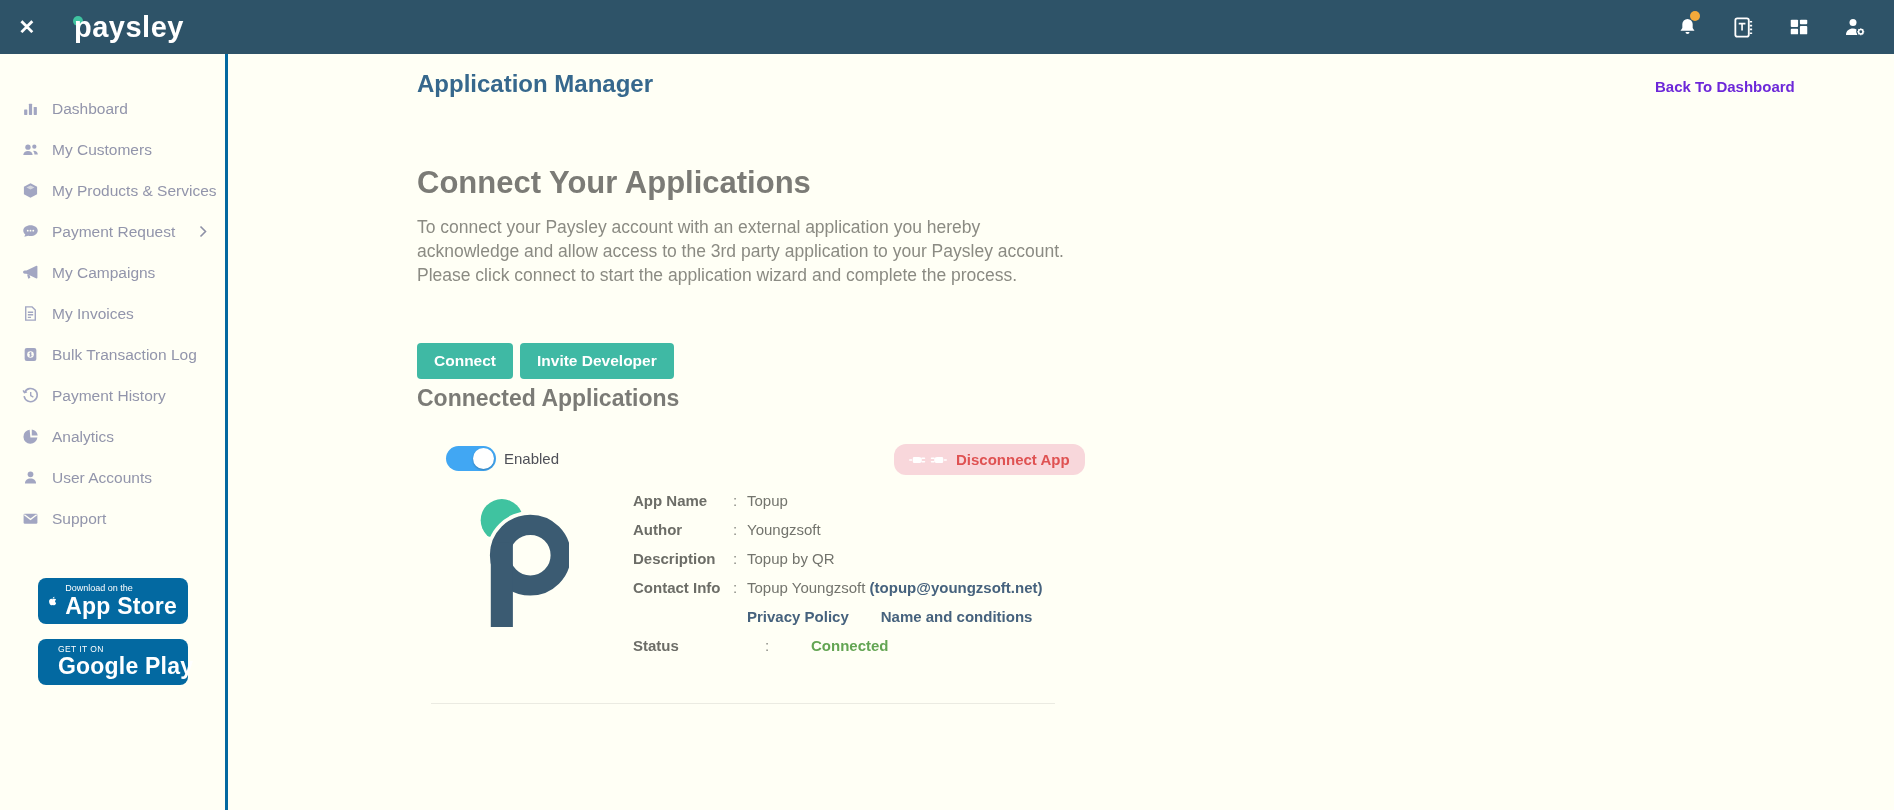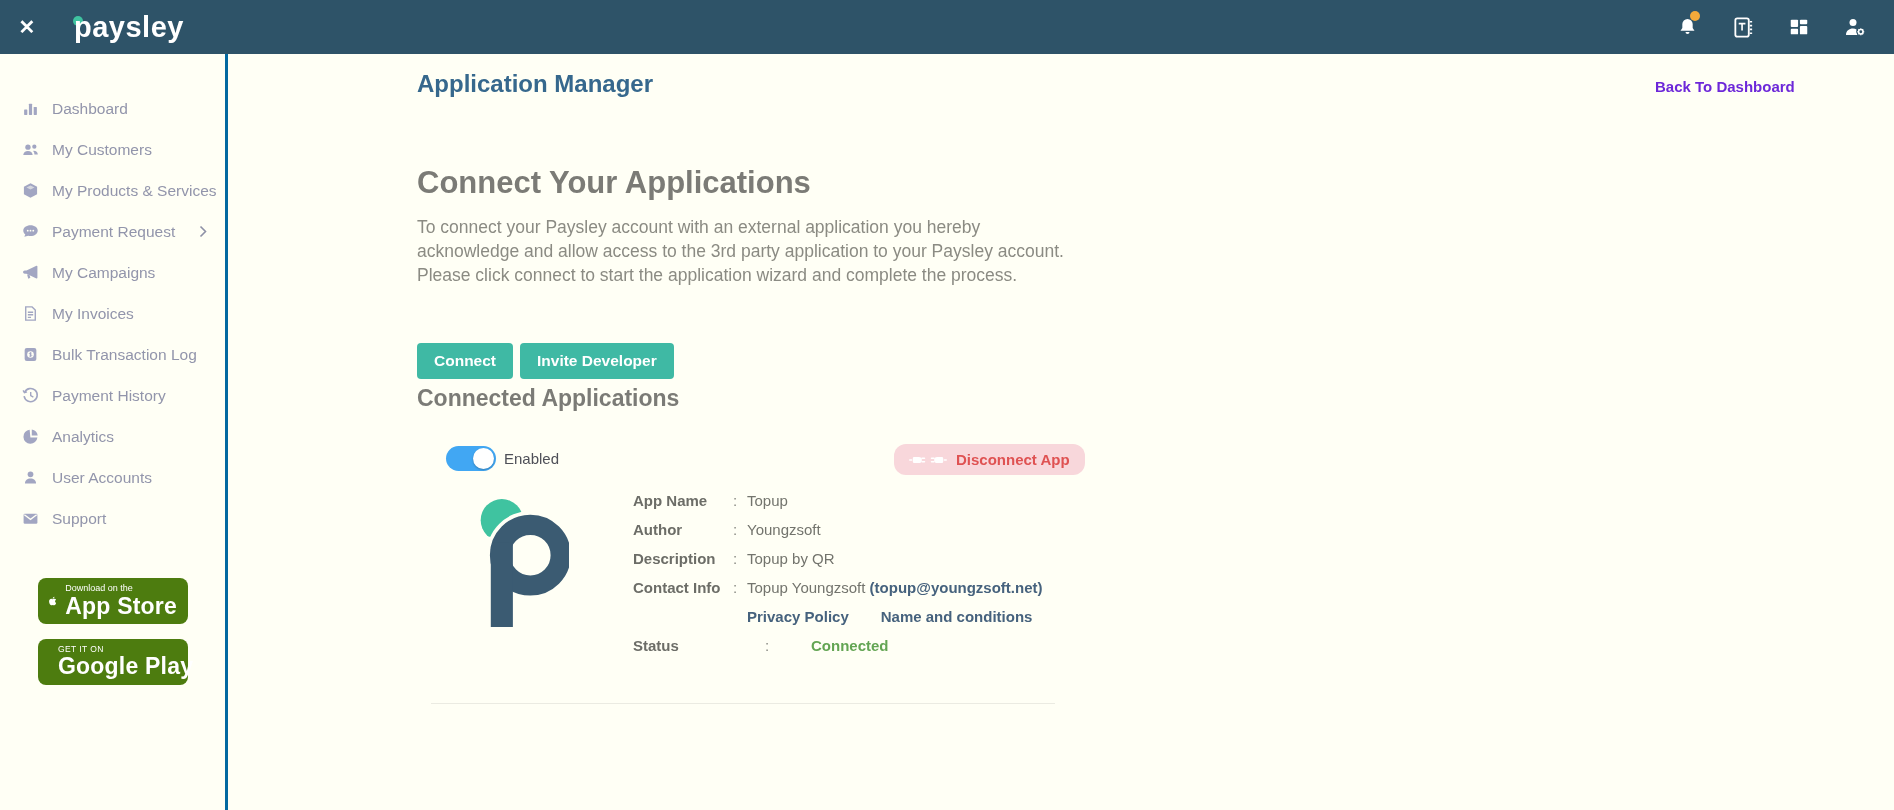--- a/index.html
+++ b/index.html
@@ -16,21 +16,21 @@
   .hicon { position:relative; width:26px; height:26px; display:flex; align-items:center; justify-content:center; cursor:pointer; }
   .notif-dot { position:absolute; top:-3px; right:0px; width:10px; height:10px; border-radius:50%; background:#f2a93b; }
 
   
   .sidebar { position:absolute; top:54px; left:0; width:228px; bottom:0; background:#fffff5; border-right:3px solid #0369a1; }
   .nav { padding-top:34px; }
   .nav-item { position:relative; height:41px; display:flex; align-items:center; padding-left:22px; color:#9295ab; font-size:15.5px; cursor:pointer; }
   .nav-item .ic { width:19px; height:17px; margin-right:11px; color:#a2a6c2; flex:0 0 auto; display:flex; align-items:center; }
   .nav-item .chev { position:absolute; right:18px; top:13px; color:#8e91a6; }
   .badges { position:absolute; left:38px; top:524px; display:flex; flex-direction:column; gap:15px; }
-  .store-badge { width:150px; height:46px; background:#4d7c0f; border-radius:8px; color:#fff; display:flex; align-items:center; padding:0 11px; cursor:pointer; }
+  .store-badge { width:150px; height:46px; background:#0369a1; border-radius:8px; color:#fff; display:flex; align-items:center; padding:0 11px; cursor:pointer; }
   .store-badge .btxt { margin-left:9px; line-height:1.05; white-space:nowrap; }
   .store-badge .l1 { font-size:9px; display:block; }
   .store-badge .l1.caps { font-size:8.5px; letter-spacing:.4px; }
   .store-badge .l2 { font-size:23px; font-weight:bold; display:block; letter-spacing:.2px; }
 
   
   .main { position:absolute; left:244px; top:54px; right:0; bottom:0; }
   .page-title { position:absolute; left:173px; top:16px; font-size:24px; font-weight:bold; color:#36688d; }
   .back-link { position:absolute; left:1387px; top:24px; font-size:15px; font-weight:600; color:#6d28d9; cursor:pointer;margin-left:24px; }
 

